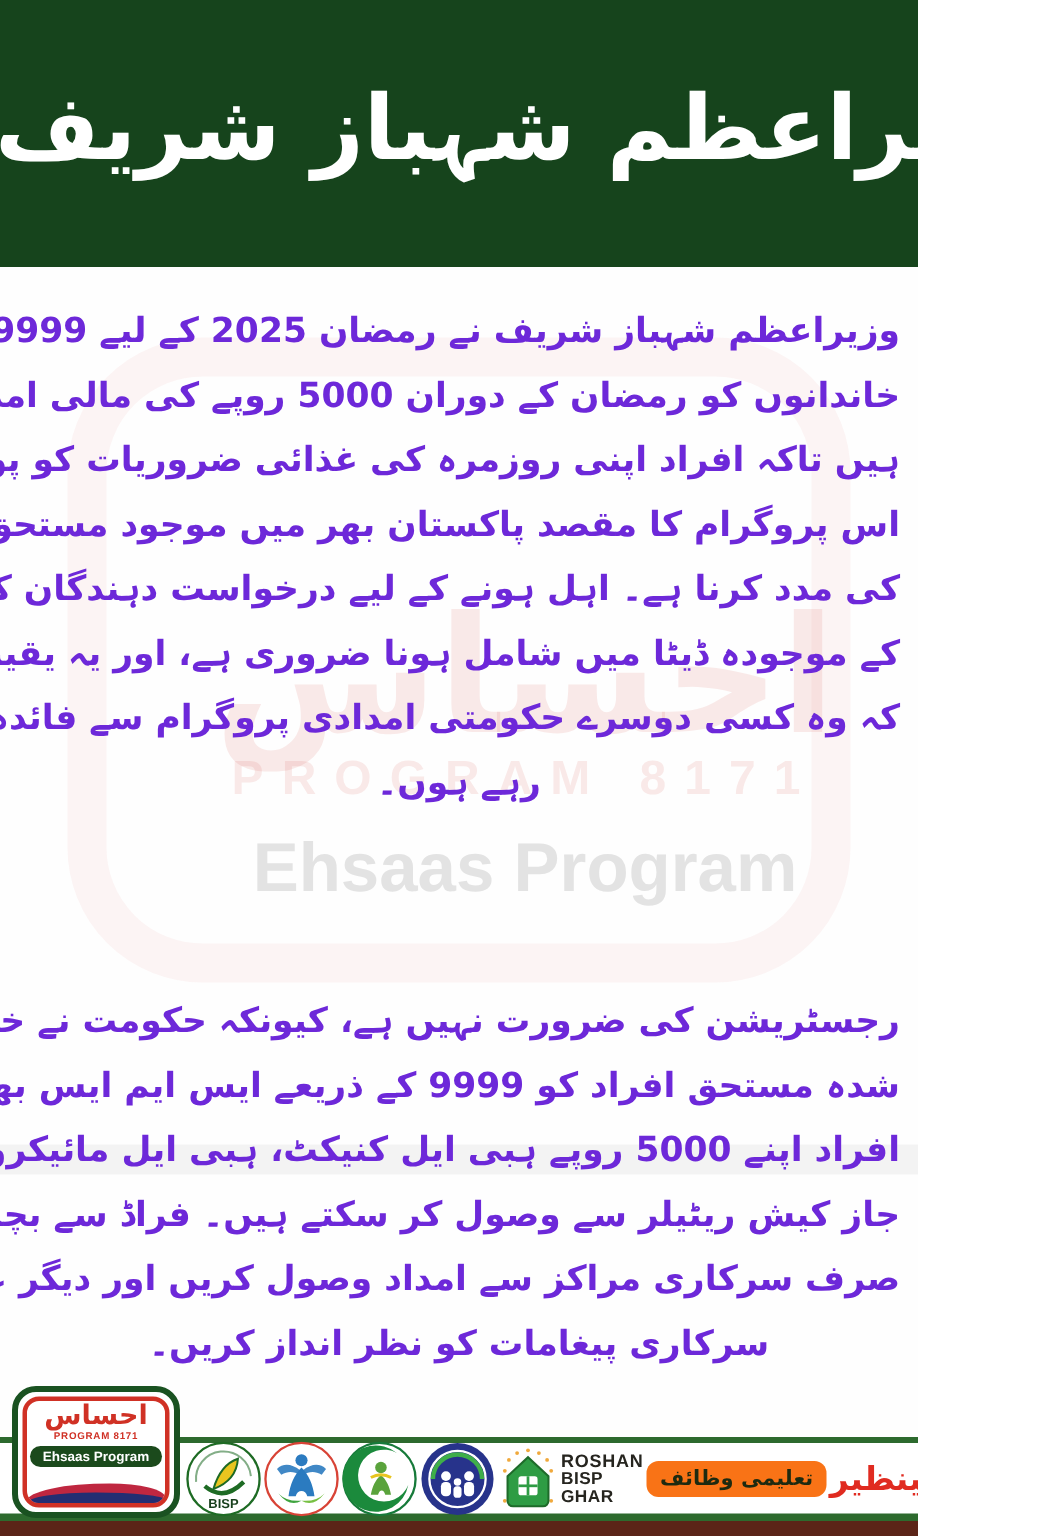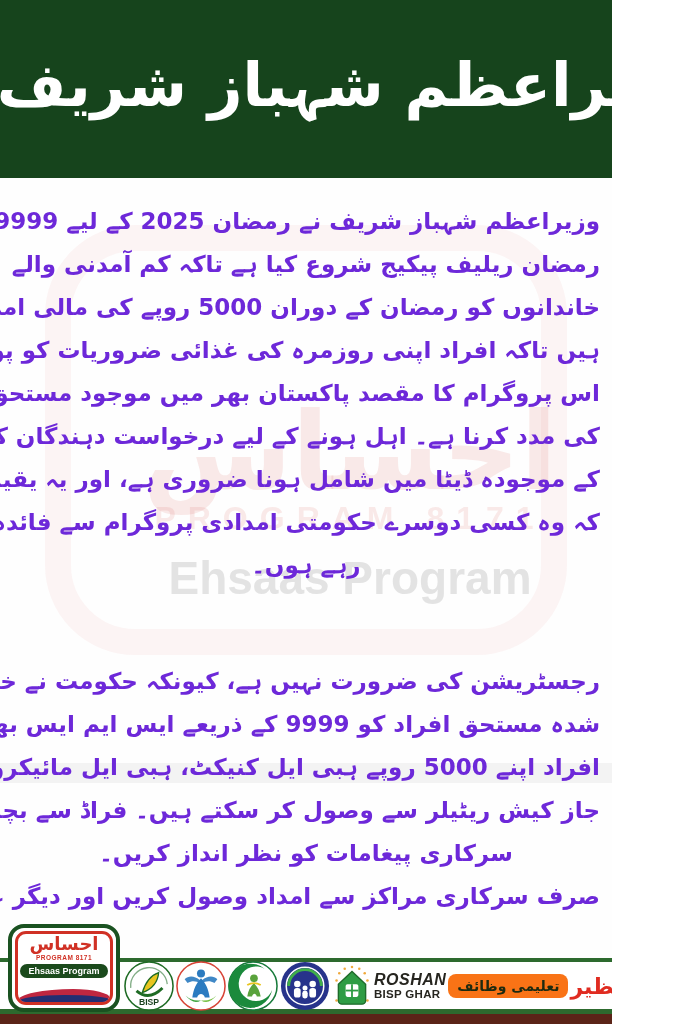--- a/index.html
+++ b/index.html
@@ -56,21 +56,21 @@
     position:absolute; left:0; width:700px; bottom:0; height:10px;
     background:#5b2418; z-index:4;
   }
   .footer-logos {
     position:absolute; left:124px; right:3px; top:962px; height:48px;
     display:flex; align-items:center; justify-content:space-between; gap:2px; z-index:5;
   }
   .flogo { flex:0 0 auto; display:block; }
 
   .roshan-text { font-family:"Liberation Sans", sans-serif; color:#26251f; text-align:left; line-height:1.05; }
-  .roshan-text .r1 { font-size:16px; font-weight:700; letter-spacing:0.5px;font-style:italic; }
+  .roshan-text .r1 { font-size:12px; font-weight:700; letter-spacing:0.5px; }
   .roshan-text .r2 { font-size:11.5px; font-weight:700; letter-spacing:0.3px; }
 
   .badge-yellow {
     background:#f97316; border-radius:8px; padding:4px 9px;
     font-size:14px; font-weight:700; color:#1d2a10; direction:rtl; white-space:nowrap;
   }
   .benazir-red { color:#e02b20; font-size:22px; font-weight:700; direction:rtl; white-space:nowrap; }
   .badge-green {
     background:#18923f; border:2px solid #0f6e2c; border-radius:12px; padding:2px 9px;
     font-size:13.5px; font-weight:700; color:#ffffff; direction:rtl; white-space:nowrap;
@@ -109,37 +109,36 @@
   <div class="wm-box"></div>
   <div class="watermark">
     <div class="wm-urdu">احساس</div>
     <div class="wm-prog">PROGRAM 8171</div>
     <div class="wm-en">Ehsaas Program</div>
   </div>
   <div class="gray-band"></div>
 
   <div class="para p1">
     <div class="line">وزیراعظم شہباز شریف نے رمضان 2025 کے لیے 9999</div>
-    <div class="line">رمضان ریلیف پیکیج شروع کیا ہے تاکہ کم آمدنی والے</div>
     <div class="line">خاندانوں کو رمضان کے دوران 5000 روپے کی مالی امداد فراہم کی</div>
     <div class="line">ہیں تاکہ افراد اپنی روزمرہ کی غذائی ضروریات کو پورا کر سکیں۔</div>
     <div class="line">اس پروگرام کا مقصد پاکستان بھر میں موجود مستحق خاندانوں</div>
     <div class="line">کی مدد کرنا ہے۔ اہل ہونے کے لیے درخواست دہندگان کو حکومت</div>
     <div class="line">کے موجودہ ڈیٹا میں شامل ہونا ضروری ہے، اور یہ یقینی بنانا</div>
     <div class="line">کہ وہ کسی دوسرے حکومتی امدادی پروگرام سے فائدہ نہیں اٹھا</div>
     <div class="line">رہے ہوں۔</div>
   </div>
 
   <div class="para p2">
     <div class="line">رجسٹریشن کی ضرورت نہیں ہے، کیونکہ حکومت نے خود منتخب</div>
     <div class="line">شدہ مستحق افراد کو 9999 کے ذریعے ایس ایم ایس بھیجا ہے۔ اہل</div>
     <div class="line">افراد اپنے 5000 روپے ہبی ایل کنیکٹ، ہبی ایل مائیکرو فنانس یا</div>
     <div class="line">جاز کیش ریٹیلر سے وصول کر سکتے ہیں۔ فراڈ سے بچنے کے لیے</div>
+    <div class="line">صرف سرکاری مراکز سے امداد وصول کریں اور دیگر غیر</div>
     <div class="line">سرکاری پیغامات کو نظر انداز کریں۔</div>
-    <div class="line">صرف سرکاری مراکز سے امداد وصول کریں اور دیگر غیر</div>
   </div>
 
   <div class="footer-bar"></div>
   <div class="bottom-strip"></div>
 
   <div class="footer-logos">
 
     <svg class="flogo" width="50" height="50" viewBox="0 0 52 52">
       <circle cx="26" cy="26" r="25" fill="#ffffff" stroke="#1e6b24" stroke-width="1.6"></circle>
       <path d="M7 28 a19 19 0 0 1 38 -4" fill="none" stroke="#1e6b24" stroke-width="1.4" opacity="0.55"></path>

